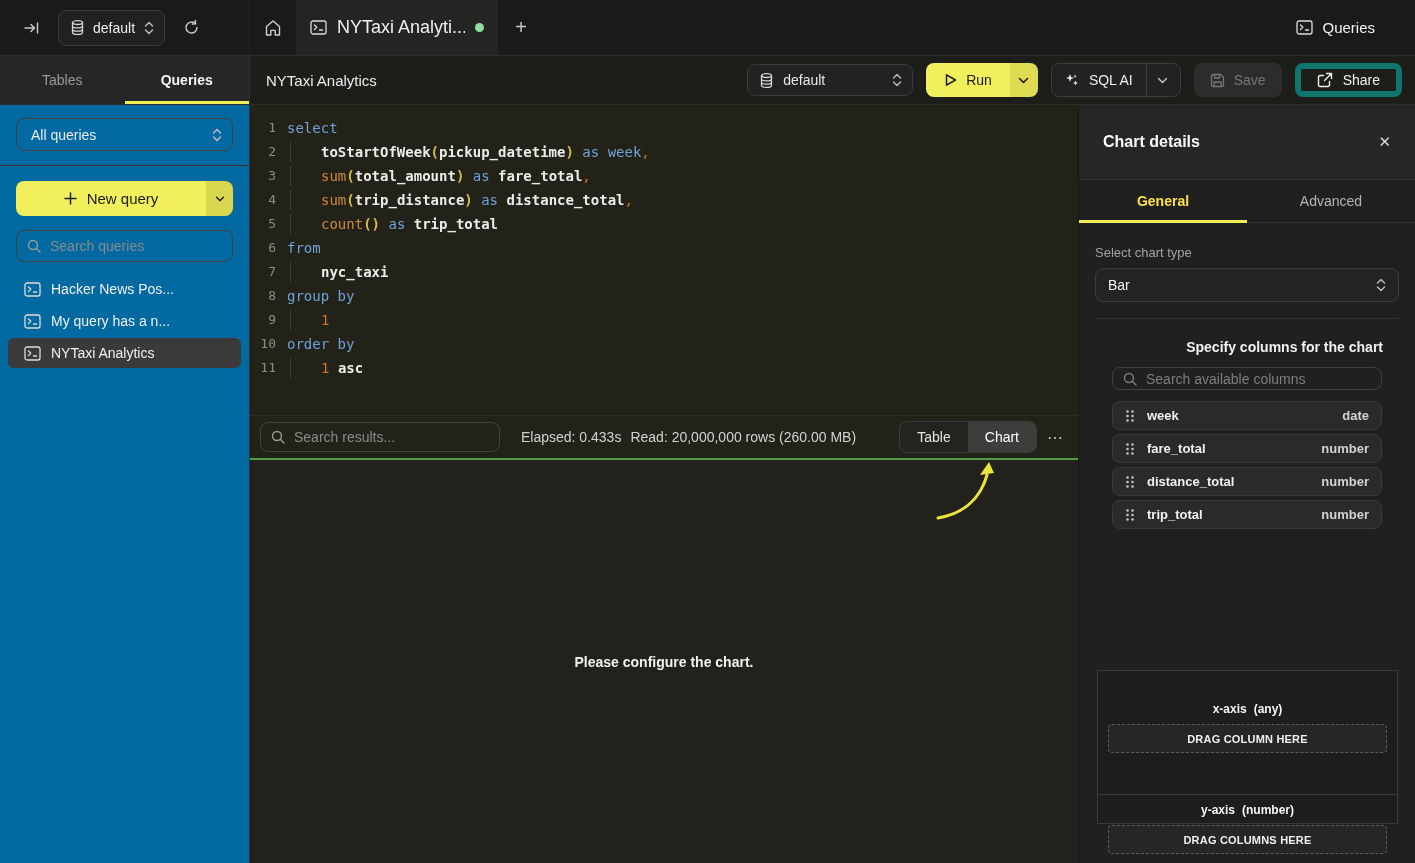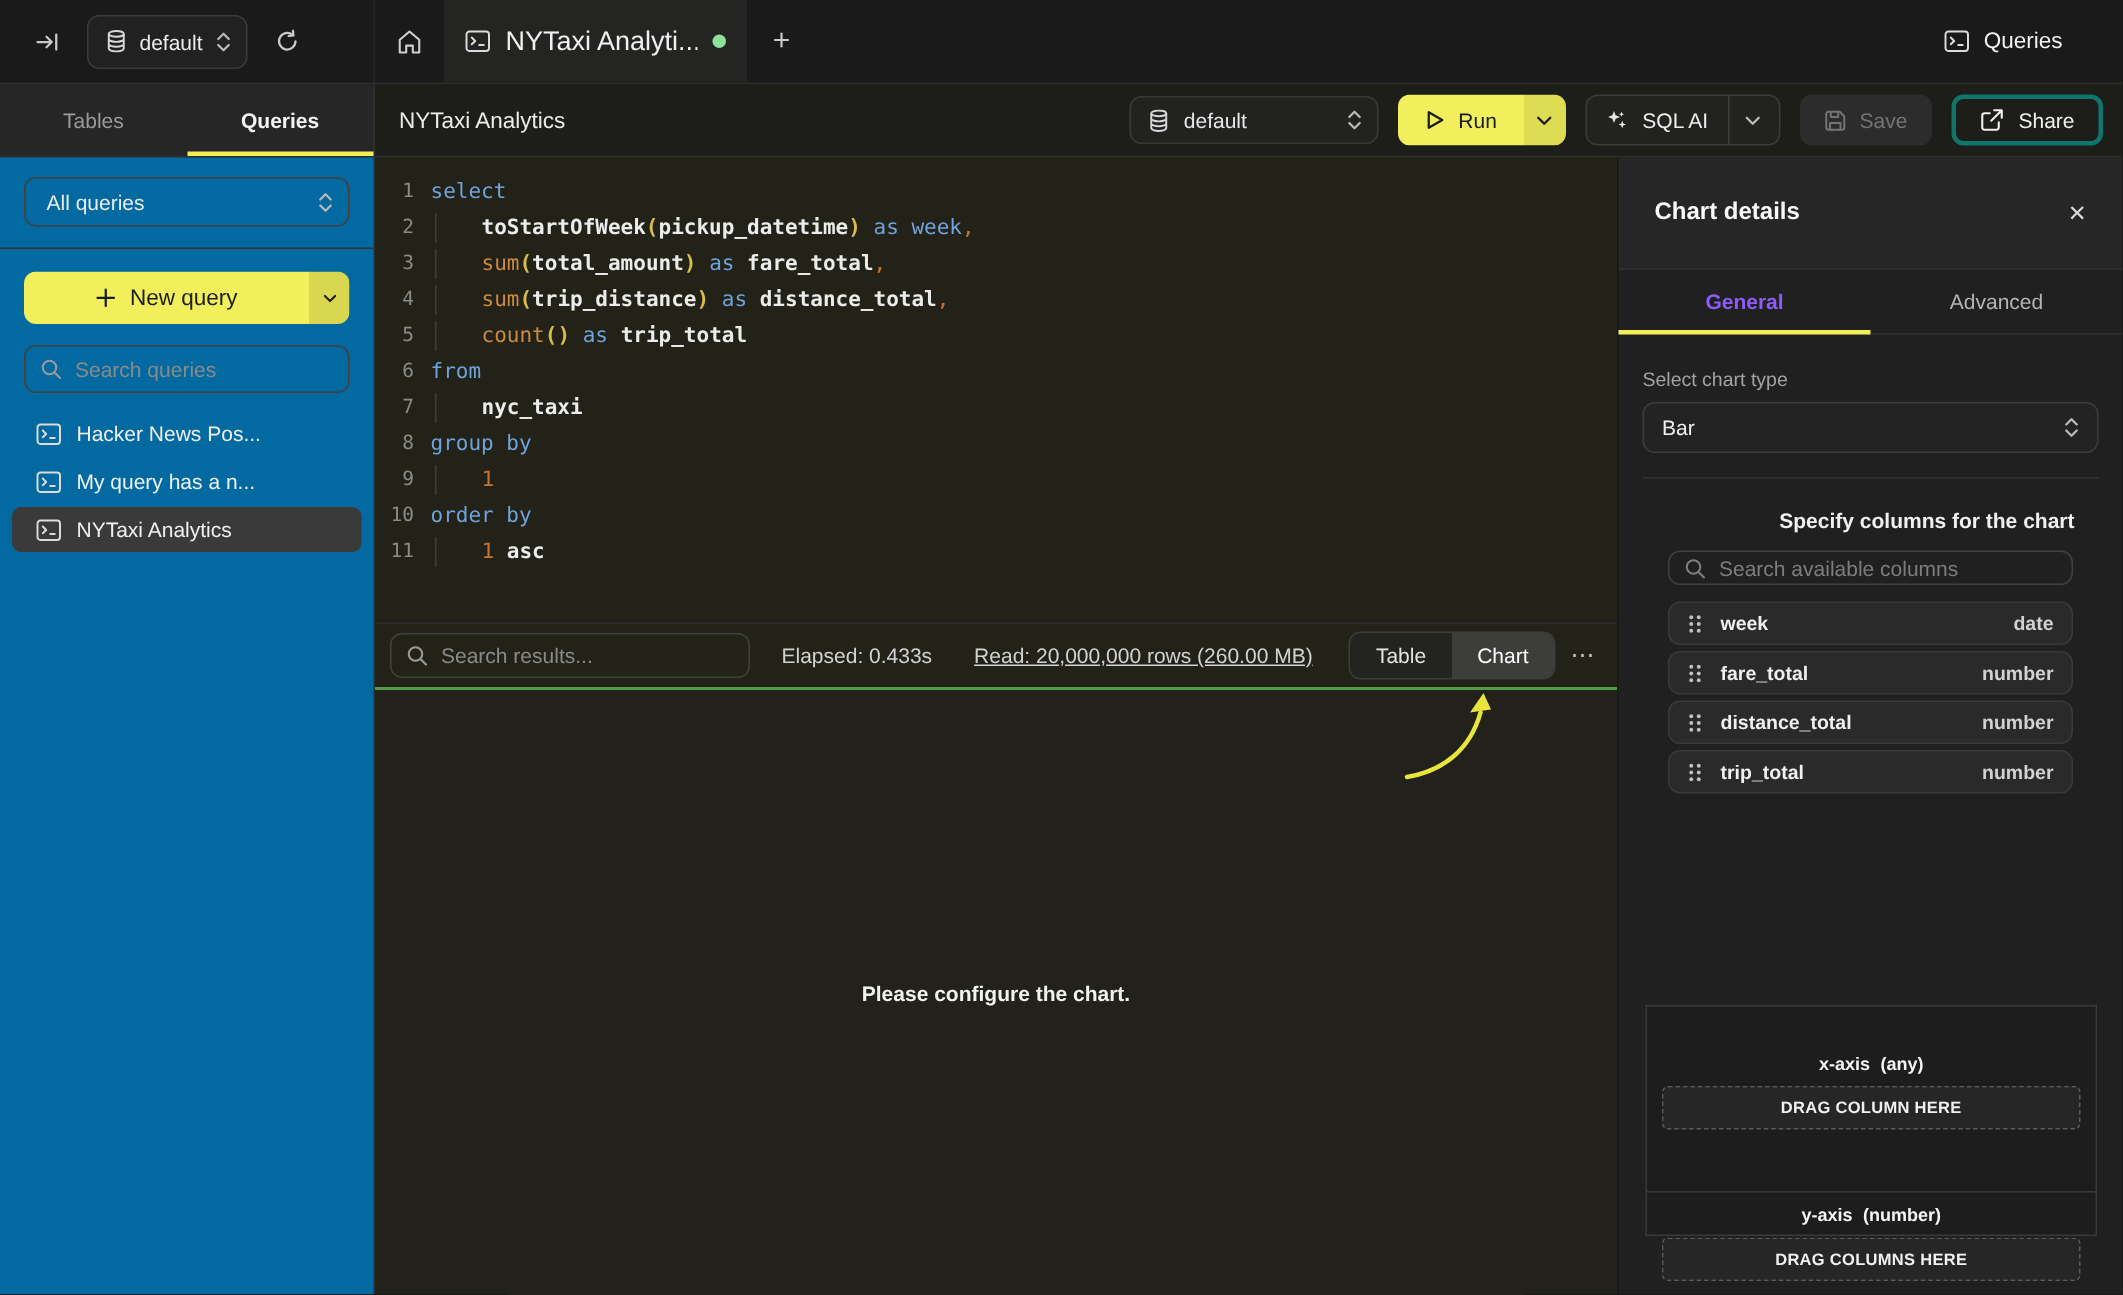--- a/index.html
+++ b/index.html
@@ -31,21 +31,21 @@
   .toolbar { flex:1; display:flex; align-items:center; padding:0 13px 0 16px; gap:13px; background:#1d1d1a; }
   .doc-title { font-size:15px; color:#ececec; flex:1; }
   .tb-select { display:flex; align-items:center; gap:10px; height:32px; width:166px; padding:0 10px 0 12px; background:#222220; border:1px solid #3a3a3a; border-radius:8px; cursor:pointer; }
   .tb-select .lbl { font-size:14px; flex:1; }
   .split-btn { display:flex; height:34px; border-radius:8px; overflow:hidden; cursor:pointer; }
   .run-main { display:flex; align-items:center; gap:9px; padding:0 18px; background:#f1ef5b; color:#1c1c1c; font-size:14px; font-weight:500; }
   .run-caret { width:28px; display:flex; align-items:center; justify-content:center; background:#dedc52; color:#1c1c1c; }
   .ghost-btn { display:flex; align-items:center; gap:9px; height:34px; padding:0 12px; background:#222220; border:1px solid #3c3c3c; border-radius:8px; font-size:14px; color:#ededed; cursor:pointer; }
   .sqlai .caret { margin-left:4px; padding-left:10px; border-left:1px solid #3c3c3c; height:100%; display:flex; align-items:center; color:#bdbdbd; }
   .save-btn { display:flex; align-items:center; gap:9px; height:34px; padding:0 16px; background:#2c2c2c; border:none; border-radius:8px; font-size:14px; color:#757575; cursor:default; }
-  .share-btn { display:flex; align-items:center; gap:10px; height:34px; padding:0 16px; background:transparent; border:3px solid #0f766e; border-radius:8px; font-size:14px; color:#f0f0f0; font-weight:500; cursor:pointer; }
+  .share-btn { display:flex; align-items:center; gap:10px; height:34px; padding:0 16px; background:transparent; border:6px solid #0f766e; border-radius:8px; font-size:14px; color:#f0f0f0; font-weight:500; cursor:pointer; }
 
   
   .sidebar { position:absolute; left:0; top:105px; width:250px; height:758px; background:#0369a1; border-right:1px solid #303030; }
   .filter-select { margin:13px 16px 0; height:33px; display:flex; align-items:center; padding:0 10px 0 14px; border:1px solid #414141; border-radius:8px; cursor:pointer; }
   .filter-select .lbl { font-size:14px; flex:1; color:#ececec; }
   .side-divider { height:1px; background:#333; margin-top:14px; }
   .newq { margin:15px 16px 0; height:35px; }
   .newq-main { flex:1; display:flex; align-items:center; justify-content:center; gap:10px; background:#f1ef5b; color:#1c1c1c; font-size:15px; }
   .newq-caret { width:27px; display:flex; align-items:center; justify-content:center; background:#d9d750; color:#1c1c1c; }
   .search-box { display:flex; align-items:center; gap:9px; border:1px solid #414141; border-radius:8px; padding:0 10px; background:transparent; }
@@ -70,41 +70,41 @@
   .tok-paren { color:#d8bd4d; font-weight:700; }
   .tok-punct { color:#c8742f; }
   .tok-num { color:#c8742f; }
   .tok-plain { color:#ececec; }
 
   
   .results-bar { position:absolute; left:250px; top:415px; width:828px; height:43px; background:#232218; border-top:1px solid #2c2c2c; display:flex; align-items:center; padding:0 14px 0 10px; }
   .results-bar .search-box { width:240px; height:30px; }
   .meta { font-size:14px; color:#d2d2d2; white-space:nowrap; }
   .meta.elapsed { margin-left:21px; }
-  .meta.read { margin-left:28px;text-decoration:underline; }
+  .meta.read { margin-left:9px; }
   .view-toggle { margin-left:auto; display:flex; height:32px; border:1px solid #3c3c3c; border-radius:8px; overflow:hidden; background:#23231f; }
   .view-toggle .seg { padding:0 17px; display:flex; align-items:center; font-size:14px; color:#e3e3e3; cursor:pointer; }
   .view-toggle .seg.active { background:#3d3d3b; color:#fff; font-weight:500; }
   .more-btn { margin-left:10px; color:#c0c0c0; font-size:16px; letter-spacing:1px; cursor:pointer; }
 
   .green-line { position:absolute; left:250px; top:458px; width:828px; height:2px; background:#4f9e46; }
 
   
   .chart-area { position:absolute; left:250px; top:460px; width:828px; height:403px; background:#22211c; }
   .empty-msg { position:absolute; left:0; right:0; top:194px; text-align:center; font-size:14px; font-weight:700; color:#f2f2f2; }
   .anno-arrow { position:absolute; left:660px; top:0; }
 
   
   .right-panel { position:absolute; left:1078px; top:105px; width:337px; height:758px; background:#202020; border-left:1px solid #161616; }
   .panel-header { height:75px; background:#262626; border-bottom:1px solid #313131; display:flex; align-items:center; padding:0 24px; }
   .panel-title { font-size:16px; font-weight:700; color:#fafafa; flex:1; }
   .close-btn { color:#d9d9d9; font-size:15px; cursor:pointer; }
   .panel-tabs { height:43px; display:flex; border-bottom:1px solid #313131; }
   .panel-tab { width:50%; display:flex; align-items:center; justify-content:center; font-size:14px; color:#b5b5b5; position:relative; cursor:pointer; }
-  .panel-tab.active { color:#8b5cf6; font-weight:700; }
+  .panel-tab.active { color:#fde047; font-weight:700; }
   .panel-tab.active::after { content:""; position:absolute; left:0; right:0; bottom:-1px; height:3px; background:#f1ef57; }
   .field-label { margin:22px 16px 8px; font-size:13px; color:#a3a3a3; }
   .type-select { margin:0 16px; height:34px; display:flex; align-items:center; padding:0 12px; border:1px solid #3c3c3c; border-radius:8px; background:#232323; cursor:pointer; }
   .type-select .lbl { flex:1; font-size:14px; color:#f0f0f0; }
   .panel-divider { height:1px; background:#313131; margin:16px 16px 0; }
   .cols-heading { margin:20px 32px 12px; font-size:14px; font-weight:700; color:#f0f0f0;text-align:right; }
   .cols-search { margin:0 33px; height:23px; }
   .cols-search input::placeholder { color:#7d7d7d; }
   .col-list { margin:11px 33px 0; display:flex; flex-direction:column; gap:4px; }
   .col-row { height:29px; display:flex; align-items:center; gap:12px; padding:0 12px; background:#2a2a2a; border:1px solid #3a3a3a; border-radius:8px; cursor:grab; }

